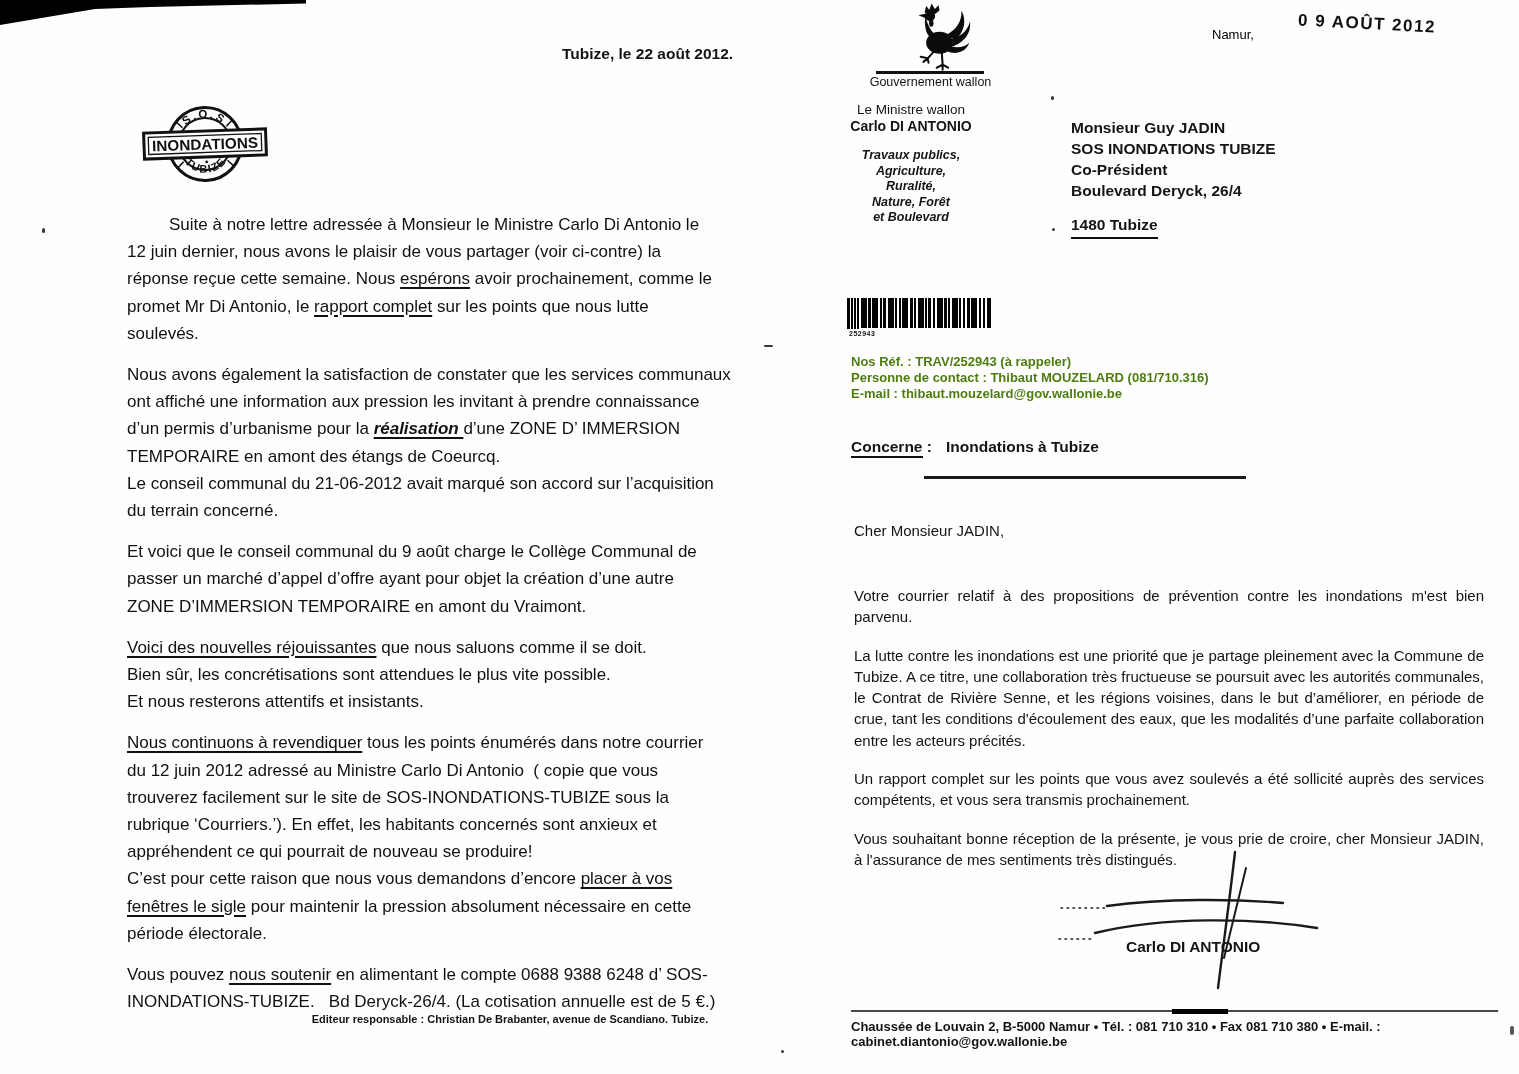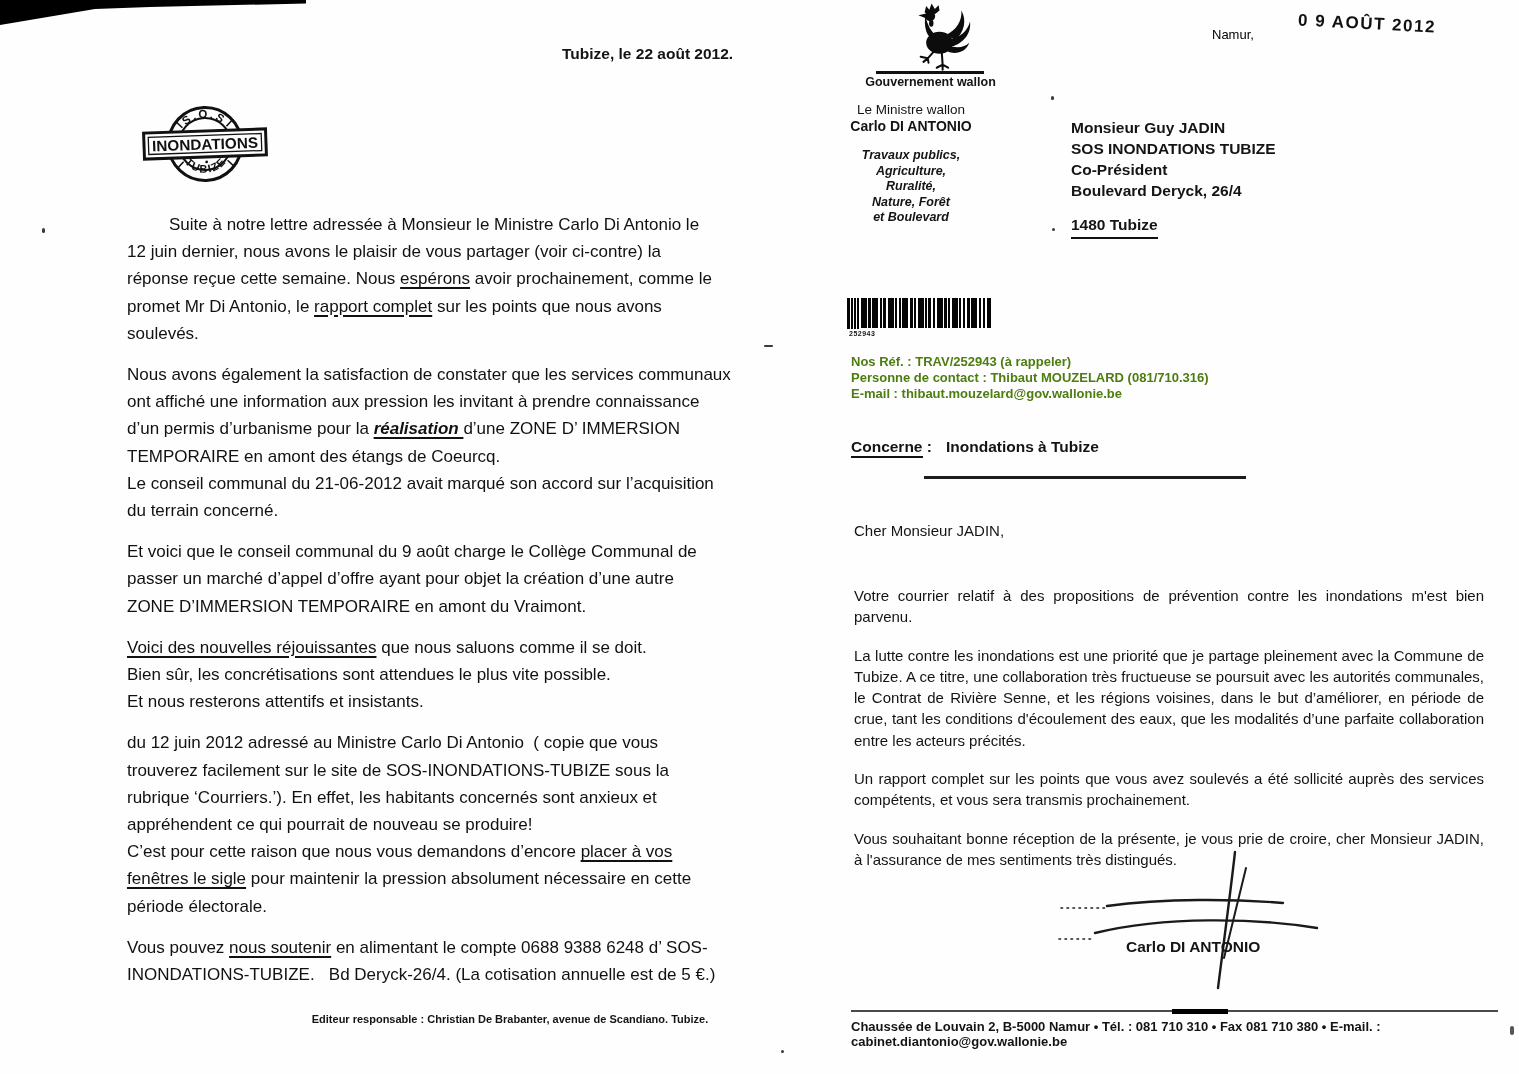--- a/index.html
+++ b/index.html
@@ -18,21 +18,21 @@
   .l-body{left:127px;top:211px;width:648px;font-size:17px;line-height:27.2px;color:#111;}
   .l-body .para{margin:0 0 14px 0;}
   .l-body .line{white-space:pre-wrap;}
   .l-body .line.indent{padding-left:42px;}
   .l-body span.u{text-decoration:underline;text-decoration-thickness:1.5px;text-underline-offset:3px;}
   .l-body span.b{font-weight:700;font-style:italic;}
   .l-footer{left:240px;top:1013px;width:540px;text-align:center;font-size:11px;font-weight:700;}
   
   .r-rooster{left:893px;top:2px;}
   .r-ground{left:876px;top:71px;width:108px;height:2.5px;background:#111;}
-  .r-logo-caption{left:858px;top:75px;width:145px;text-align:center;font-size:12.5px;font-weight:700;}
+  .r-logo-caption{left:858px;top:75px;width:145px;text-align:center;font-size:12.5px;font-weight:400;}
   .r-city{left:1212px;top:27px;font-size:13px;color:#000000;}
   .r-datestamp{left:1298px;top:14px;font-size:17px;font-weight:700;letter-spacing:1.5px;transform:rotate(3deg);color:#101010;}
   .r-minister{left:850px;top:102px;width:122px;text-align:center;}
   .r-minister .t1{font-size:13.5px;}
   .r-minister .t2{font-size:14px;font-weight:700;margin-top:1px;}
   .r-minister .portfolio{font-style:italic;font-weight:600;font-size:12.5px;line-height:15.5px;margin-top:14px;}
   .r-recipient{left:1071px;top:117px;font-size:15.5px;font-weight:600;line-height:21px;}
   .r-postal{left:1071px;top:216px;font-size:15.5px;font-weight:700;border-bottom:2.2px solid #111;padding-bottom:3px;}
   .r-barcode{left:847px;top:298px;}
   .r-barcode-num{left:849px;top:330px;font-size:7px;font-weight:700;letter-spacing:0.5px;}
@@ -92,21 +92,21 @@
     <rect x="2" y="28" width="122" height="26" fill="#fefefe" stroke="#111" stroke-width="3"></rect>
     <rect x="6.5" y="32.5" width="113" height="17" fill="none" stroke="#111" stroke-width="1.3"></rect>
     <text x="63" y="46.5" text-anchor="middle" font-size="15" font-weight="bold" fill="#111" textLength="106" lengthAdjust="spacingAndGlyphs" font-family="Liberation Sans, sans-serif">INONDATIONS</text>
   </svg>
 
   <div class="abs l-body">
       <div class="para">
         <div class="line indent"><span>Suite à notre lettre adressée à Monsieur le Ministre Carlo Di Antonio le</span></div>
         <div class="line"><span>12 juin dernier, nous avons le plaisir de vous partager (voir ci-contre) la</span></div>
         <div class="line"><span>réponse reçue cette semaine. Nous </span><span class="u">espérons</span><span> avoir prochainement, comme le</span></div>
-        <div class="line"><span>promet Mr Di Antonio, le </span><span class="u">rapport complet</span><span> sur les points que nous avons</span></div>
+        <div class="line"><span>promet Mr Di Antonio, le </span><span class="u">rapport complet</span><span> sur les points que nous lutte</span></div>
         <div class="line"><span>soulevés.</span></div>
       </div>
       <div class="para">
         <div class="line"><span>Nous avons également la satisfaction de constater que les services communaux</span></div>
         <div class="line"><span>ont affiché une information aux pression les invitant à prendre connaissance</span></div>
         <div class="line"><span>d’un permis d’urbanisme pour la </span><span class="u b">réalisation </span><span>d’une ZONE D’ IMMERSION</span></div>
         <div class="line"><span>TEMPORAIRE en amont des étangs de Coeurcq.</span></div>
         <div class="line"><span>Le conseil communal du 21-06-2012 avait marqué son accord sur l’acquisition</span></div>
         <div class="line"><span>du terrain concerné.</span></div>
       </div>
@@ -114,20 +114,21 @@
         <div class="line"><span>Et voici que le conseil communal du 9 août charge le Collège Communal de</span></div>
         <div class="line"><span>passer un marché d’appel d’offre ayant pour objet la création d’une autre</span></div>
         <div class="line"><span>ZONE D’IMMERSION TEMPORAIRE en amont du Vraimont.</span></div>
       </div>
       <div class="para">
         <div class="line"><span class="u">Voici des nouvelles réjouissantes</span><span> que nous saluons comme il se doit.</span></div>
         <div class="line"><span>Bien sûr, les concrétisations sont attendues le plus vite possible.</span></div>
         <div class="line"><span>Et nous resterons attentifs et insistants.</span></div>
       </div>
       <div class="para">
+        <div class="line"><span class="u">Nous continuons à revendiquer</span><span> tous les points énumérés dans notre courrier</span></div>
         <div class="line"><span>du 12 juin 2012 adressé au Ministre Carlo Di Antonio  ( copie que vous</span></div>
         <div class="line"><span>trouverez facilement sur le site de SOS-INONDATIONS-TUBIZE sous la</span></div>
         <div class="line"><span>rubrique ‘Courriers.’). En effet, les habitants concernés sont anxieux et</span></div>
         <div class="line"><span>appréhendent ce qui pourrait de nouveau se produire!</span></div>
         <div class="line"><span>C’est pour cette raison que nous vous demandons d’encore </span><span class="u">placer à vos</span></div>
         <div class="line"><span class="u">fenêtres le sigle</span><span> pour maintenir la pression absolument nécessaire en cette</span></div>
         <div class="line"><span>période électorale.</span></div>
       </div>
       <div class="para">
         <div class="line"><span>Vous pouvez </span><span class="u">nous soutenir</span><span> en alimentant le compte 0688 9388 6248 d’ SOS-</span></div>

